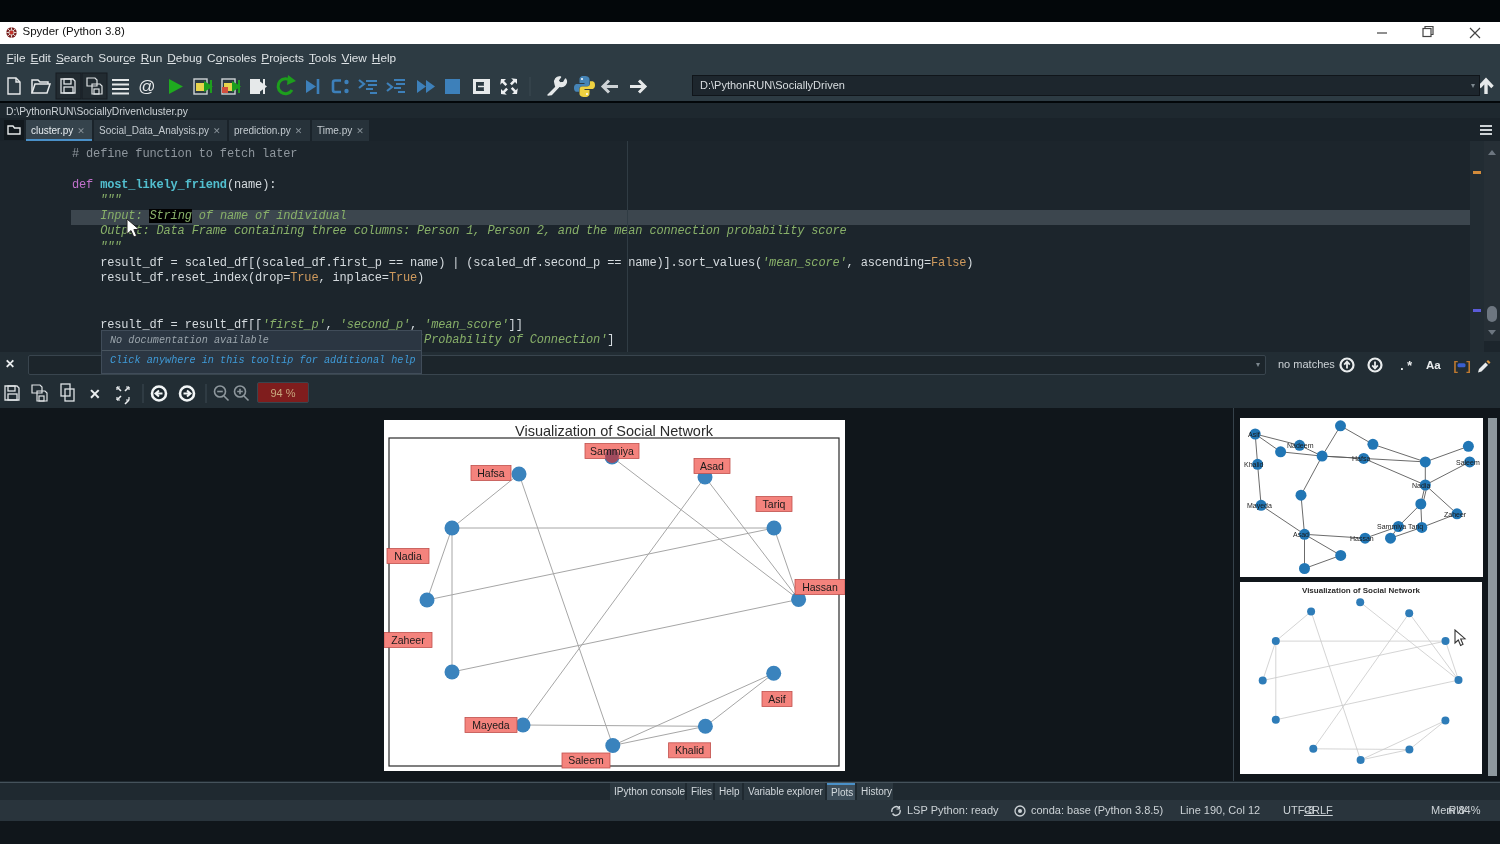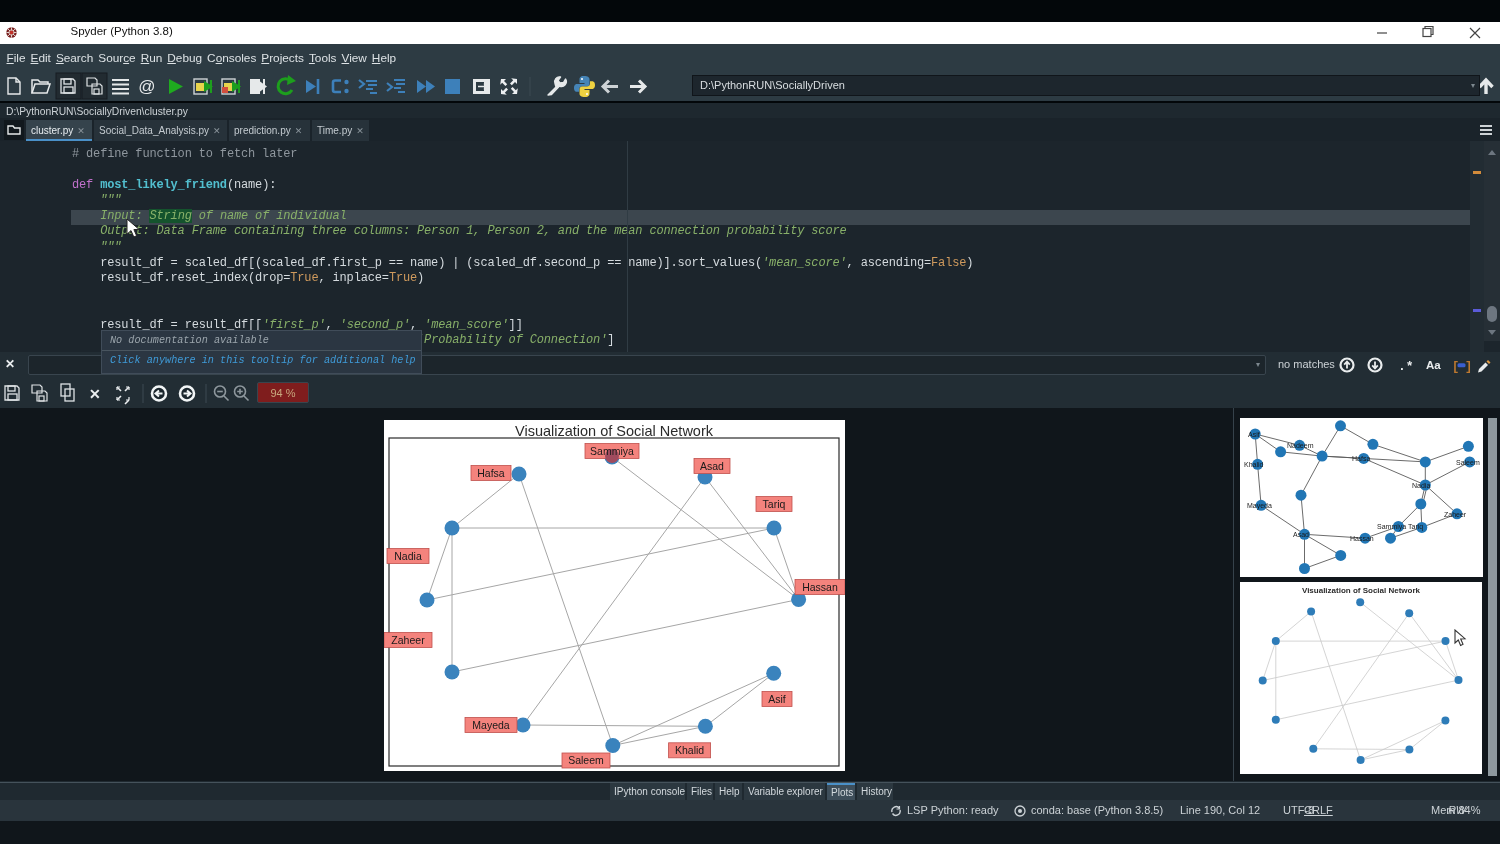--- a/index.html
+++ b/index.html
@@ -23,21 +23,21 @@
 #editor{left:0;top:141px;width:1500px;height:211px;background:#1c252c;overflow:hidden;}
 #lineband{position:absolute;left:71px;top:68.5px;width:1399px;height:15.5px;background:#3c464e;}
 pre{margin:0;font-size:12px;letter-spacing:-0.16px;line-height:15.58px;}
 #gutter{position:absolute;left:0;top:5.5px;width:47px;text-align:right;color:#7e8b93;}
 #code{position:absolute;left:72px;top:5.5px;color:#d4dade;}
 .cm{color:#8f979e;}
 .kw{color:#c271cc;}
 .fn{color:#52bfcf;font-weight:bold;}
 .st{color:#88b069;font-style:italic;}
 .orn{color:#cf9a5d;}
-.sel{background:#14532d;}
+.sel{background:#000000;}
 #colline{position:absolute;left:627px;top:0;width:1px;height:211px;background:#303c44;}
 #flagstrip{position:absolute;left:1470px;top:0;width:14px;height:211px;background:#222c33;}
 #vscroll{position:absolute;left:1484px;top:0;width:16px;height:200px;background:#262f36;}
 
 #findbar{left:0;top:352px;width:1500px;height:26px;background:#222d34;}
 #findinput{position:absolute;left:28px;top:3px;width:1238px;height:20px;background:#1c252b;border:1px solid #39454e;border-radius:2px;}
 
 #tooltip{left:101px;top:330px;width:321px;height:44px;background:#2b3642;border:1px solid #404c59;font-size:10.2px;font-style:italic;font-family:"Liberation Mono",monospace;z-index:30;white-space:nowrap;overflow:hidden;}
 
 #plotbar{left:0;top:378px;width:1500px;height:30px;background:#222d34;}
@@ -57,21 +57,21 @@
 <body>
 <div class="abs" id="titlebar" style="left:0;top:22px;width:1500px;height:22px;">
   <svg class="abs" style="left:5px;top:4px" width="13" height="13" viewBox="0 0 15 15">
     <circle cx="7.5" cy="7.5" r="6" fill="#7a1f1f"></circle>
     <g stroke="#e8e4e0" stroke-width="1" fill="none">
       <circle cx="7.5" cy="7.5" r="3"></circle>
       <path d="M7.5 1.5 V13.5 M1.5 7.5 H13.5 M3.3 3.3 L11.7 11.7 M11.7 3.3 L3.3 11.7"></path>
     </g>
     <circle cx="7.5" cy="7.5" r="2.2" fill="#c03028"></circle>
   </svg>
-  <span class="abs" style="left:22.5px;top:3px;font-size:11.5px;color:#111;margin-left:48px;">Spyder (Python 3.8)</span>
+  <span class="abs" style="left:22.5px;top:3px;font-size:11.5px;color:#111;">Spyder (Python 3.8)</span>
   <svg class="abs" style="left:1374px;top:0" width="126" height="22" viewBox="0 0 126 22">
     <g stroke="#444" stroke-width="1.2" fill="none">
       <path d="M3 11 H13"></path>
       <rect x="49" y="6.5" width="8" height="8"></rect>
       <path d="M51 6.5 V4.5 H59 V12.5 H57"></path>
       <path d="M96 6 L106 16 M106 6 L96 16"></path>
     </g>
   </svg>
 </div>
 <div class="abs" id="menubar">

